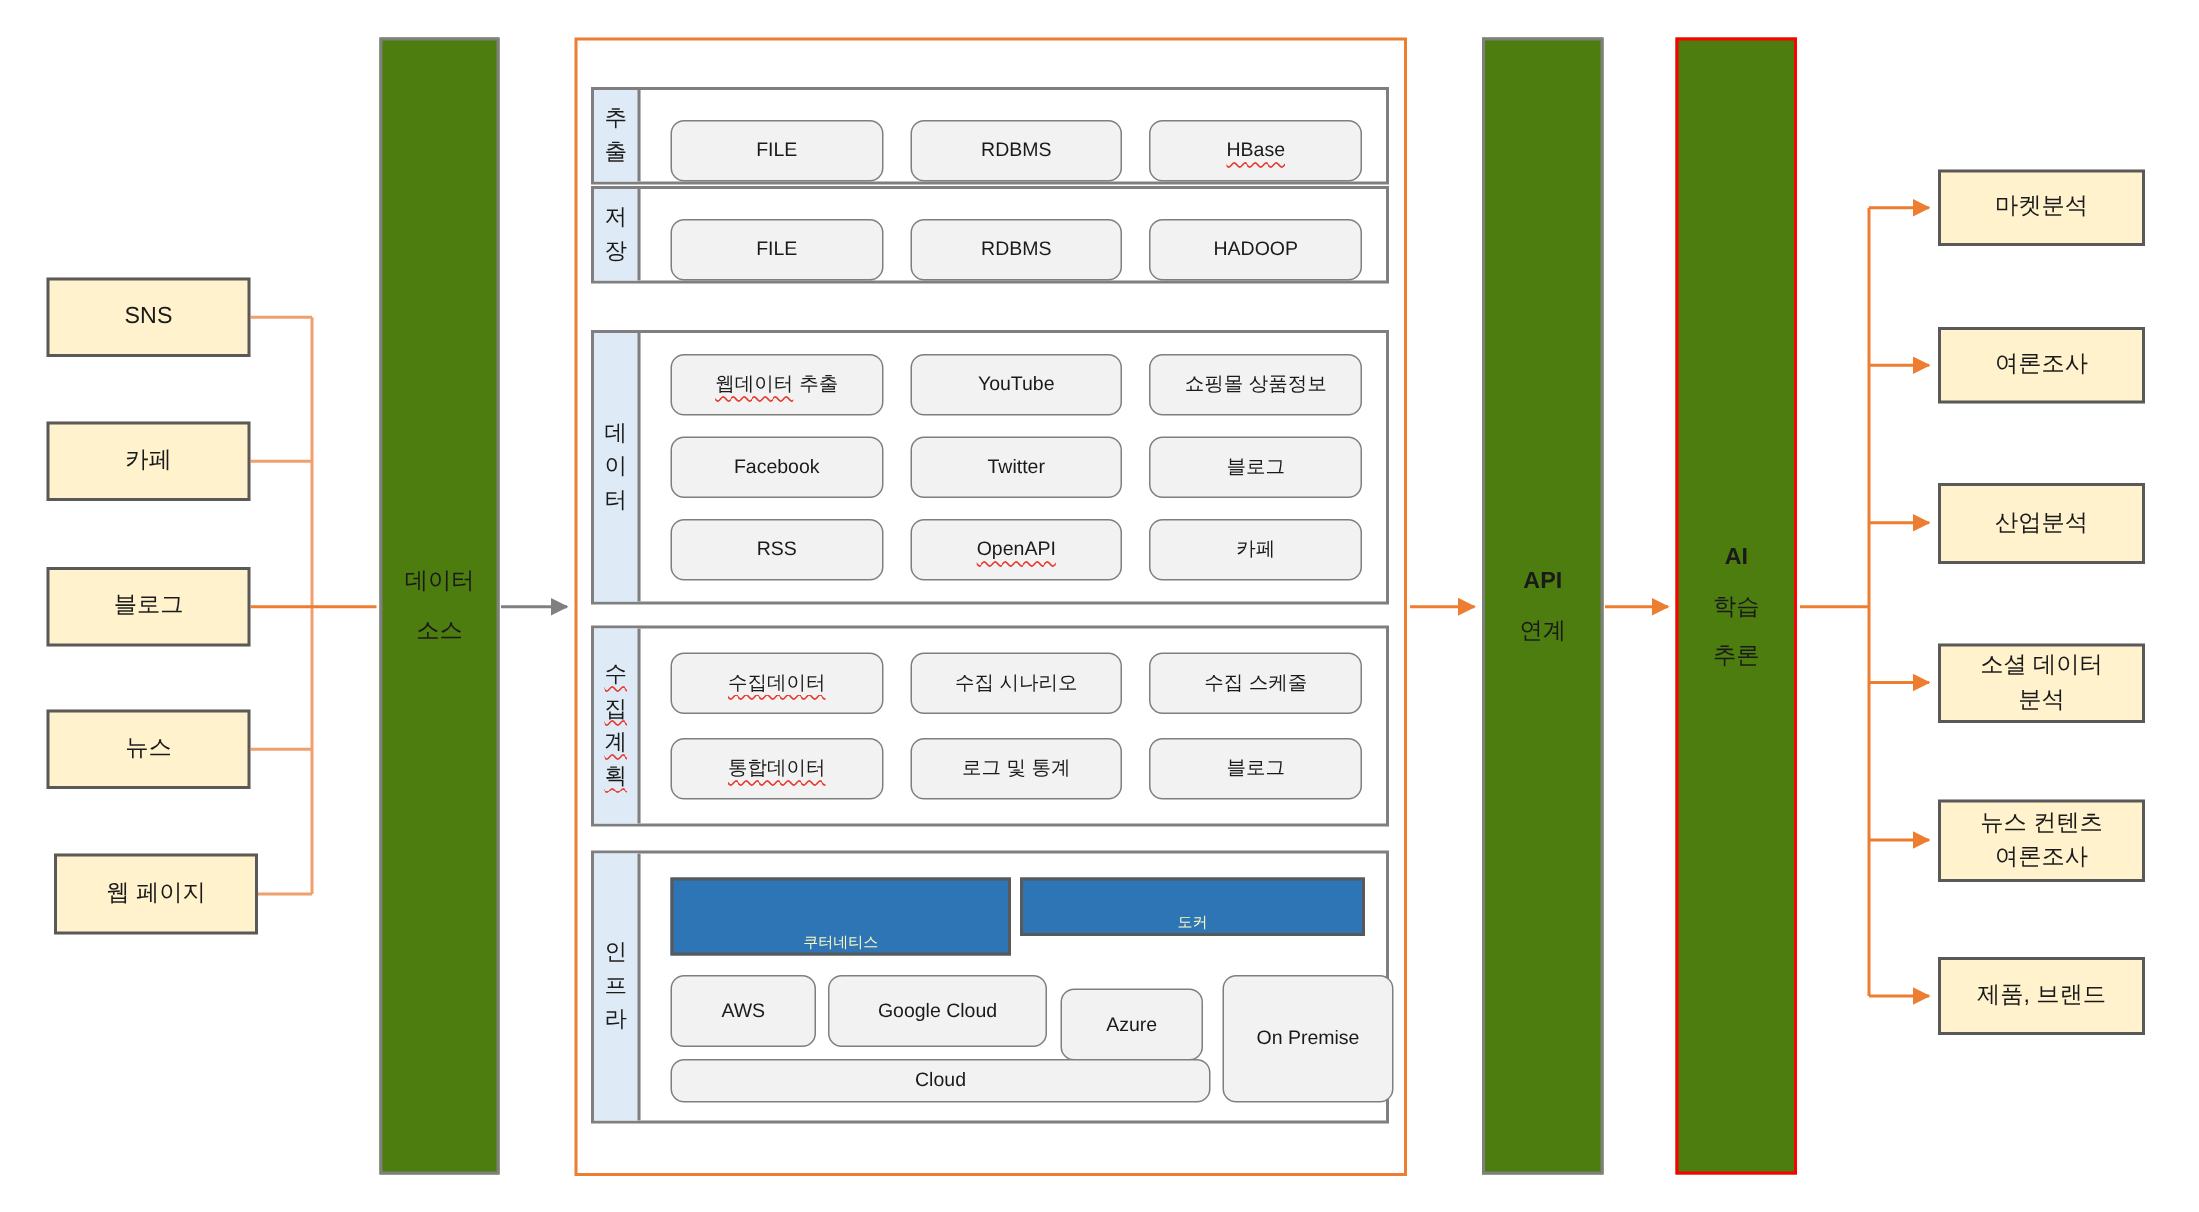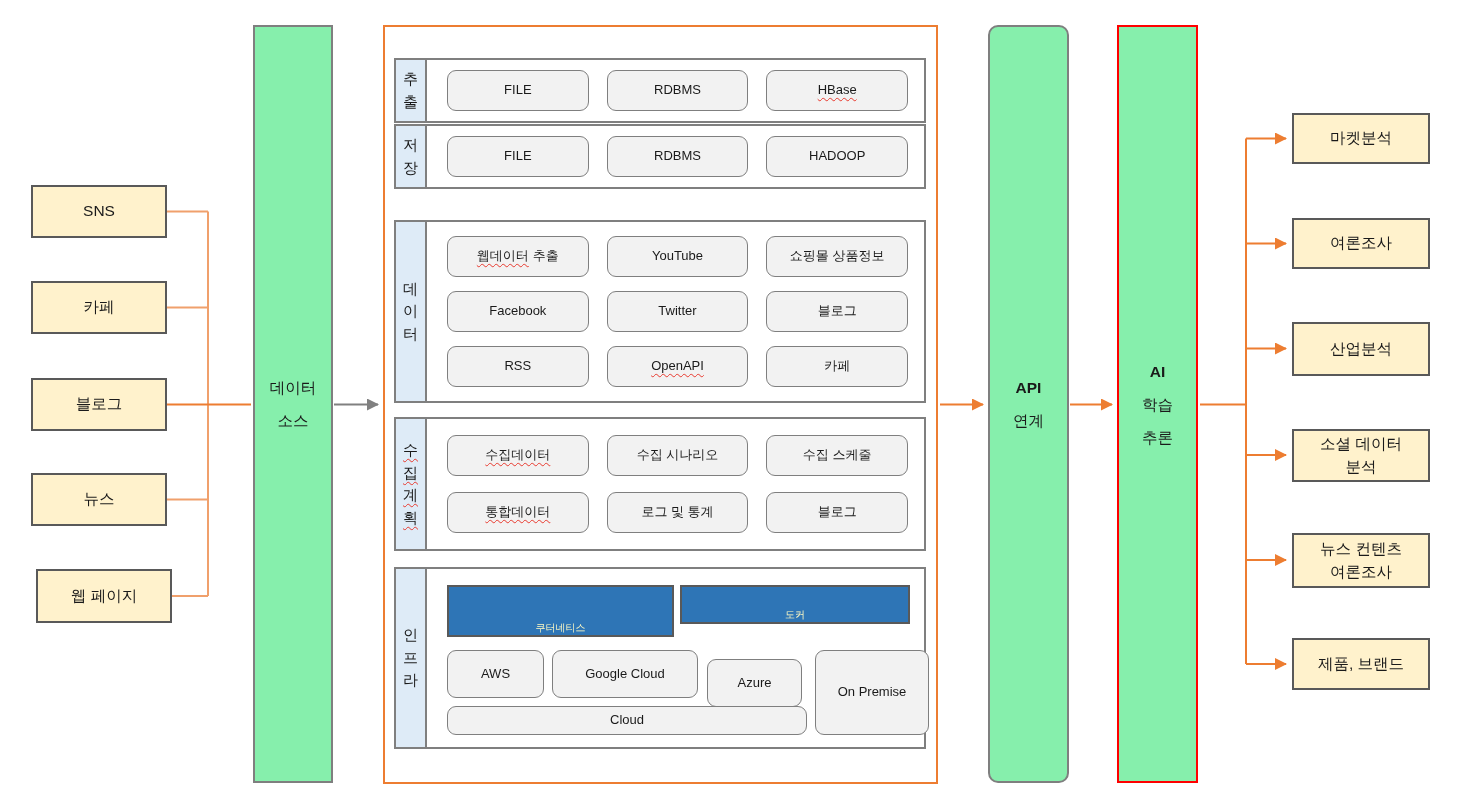--- a/index.html
+++ b/index.html
@@ -12,21 +12,21 @@
 
   
   .ybox {
     position:absolute; background:#FFF2CC; border:2px solid #595959;
     display:flex; align-items:center; justify-content:center;
     font-size:15.5px; text-align:center; white-space:pre-line; line-height:1.45;
   }
 
   
   .tall {
-    position:absolute; top:25px; height:758px; background:#86efac;
+    position:absolute; top:25px; height:758px; background:#4d7c0f;
     border:2px solid #7F7F7F; display:flex; flex-direction:column;
     align-items:center; justify-content:center; font-size:15.5px; text-align:center;
   }
   .tall div { line-height:33px; }
   .tall .en { font-weight:bold; }
   .tall.red { border-color:#FF0000; border-width:2.5px; }
 
   
   .pipeline {
     position:absolute; left:383px; top:25px; width:555px; height:759px;
@@ -37,21 +37,21 @@
   .section { position:absolute; background:#ffffff; border:2px solid #7F7F7F; }
   .seclabel {
     position:absolute; left:0; top:0; bottom:0; width:31px; background:#DEEBF7;
     border-right:2px solid #7F7F7F; display:flex; align-items:center; justify-content:center;
     font-size:15px;
   }
   .vtext { width:1.1em; word-break:break-all; text-align:center; line-height:1.5; }
 
   .rows { position:absolute; left:51px; right:16px; top:0; bottom:0;
           display:flex; flex-direction:column; justify-content:space-evenly; }
-  .rows.single { justify-content:center; }
+  .rows.single { justify-content:flex-end; }
   .row { display:flex; gap:18px; height:41px; }
   .row .btn { flex:1; height:100%; }
 
   .btn {
     background:#F2F2F2; border:1.5px solid #7F7F7F; border-radius:9px;
     display:flex; align-items:center; justify-content:center;
     font-size:13px; text-align:center; line-height:1.25;
   }
   .gap { margin-left:4px; }
 
@@ -252,21 +252,21 @@
         <span>Azure</span>
       </div>
     <div class="inf btn" style="left:419px; top:81px; width:114px; height:85px; padding:0 14px">
         <span>On Premise</span>
       </div>
     <div class="inf btn" style="left:51px; top:137px; width:360px; height:29px">
         <span>Cloud</span>
       </div>
   </div>
 
-  <div class="tall" style="left:988px; width:81px;border-radius:10px;">
+  <div class="tall" style="left:988px; width:81px;">
     <div class="en">API</div>
     <div>연계</div>
   </div>
 
   <div class="tall red" style="left:1117px; width:81px;">
     <div class="en">AI</div>
     <div>학습</div>
     <div>추론</div>
   </div>
 

